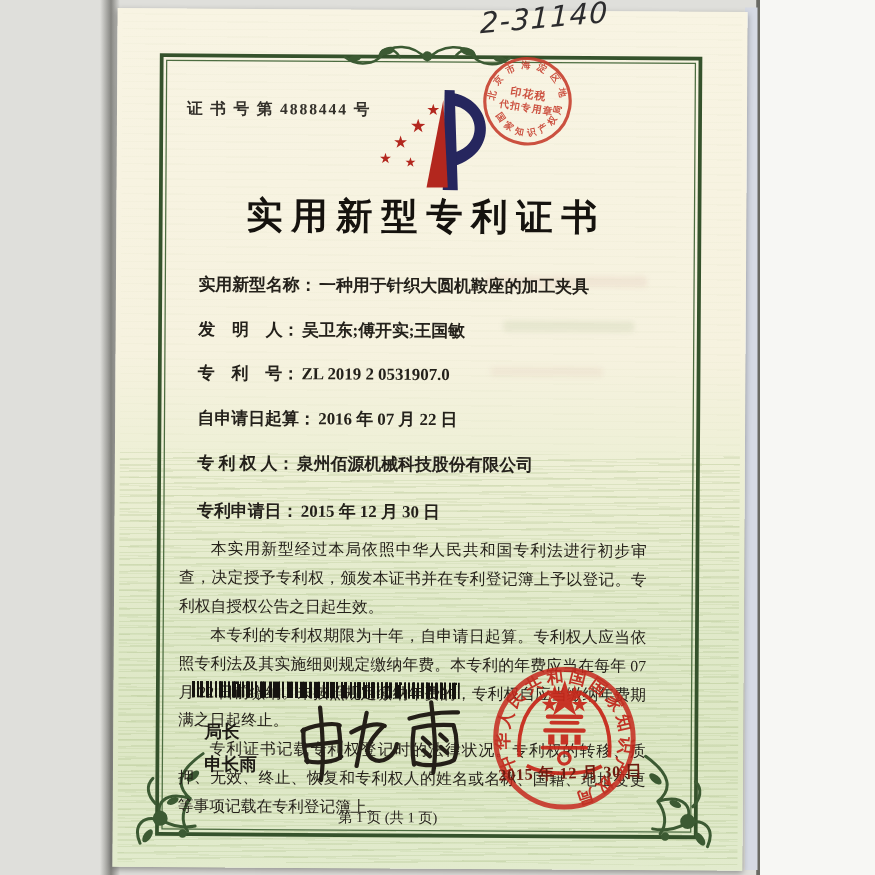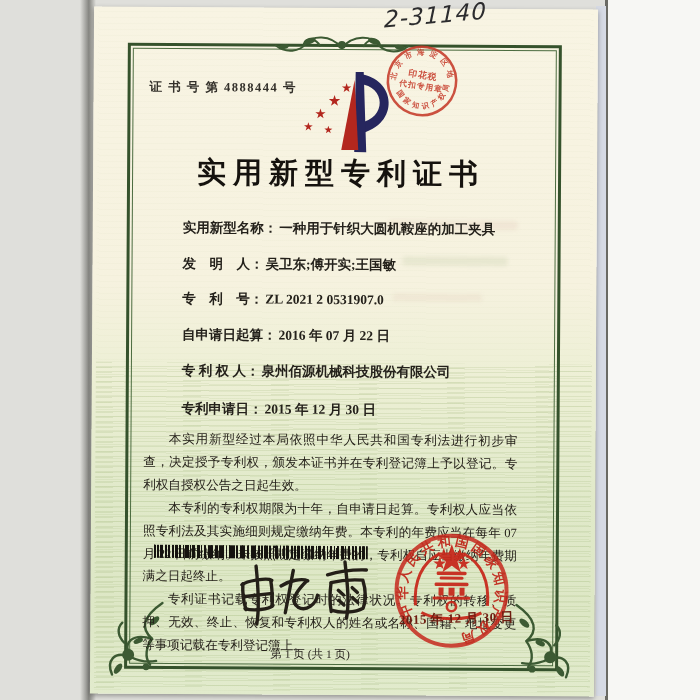--- a/index.html
+++ b/index.html
@@ -45,21 +45,21 @@
   .orn-br{left:418px;top:592px;width:72px;height:84px;transform:scaleX(-1);}
 
   .content{position:absolute;inset:0;z-index:4;}
   .cert-no{position:absolute;left:56px;top:72px;font-size:12.5px;letter-spacing:1.5px;color:#33302a;font-weight:600;}
   .logo{position:absolute;left:204px;top:60px;width:104px;height:92px;}
   .title{position:absolute;left:64px;top:146px;width:368px;text-align:center;
     font-size:29px;font-weight:700;letter-spacing:7px;color:#15120e;}
 
   .field{position:absolute;left:66px;font-size:13.5px;font-weight:700;color:#24211b;white-space:nowrap;}
   .f0{top:212px;} .f1{top:248px;} .f2{top:283px;} .f3{top:319px;} .f4{top:355px;} .f5{top:393px;}
-  .field .lab{margin-right:2px;margin-left:24px;}
+  .field .lab{margin-right:2px;}
 
   .paras{position:absolute;left:52px;top:421px;width:374px;font-size:12.6px;line-height:1.82;
     color:#26221b;text-align:justify;font-weight:500;}
   .paras p{margin:0;text-indent:2em;}
 
   .barcode{position:absolute;left:63px;top:538px;width:214px;height:13px;
     background:
       repeating-linear-gradient(90deg,#15130f 0 1.6px,rgba(0,0,0,0) 1.6px 3.6px),
       repeating-linear-gradient(90deg,#15130f 0 1px,rgba(0,0,0,0) 1px 6.3px),
       repeating-linear-gradient(90deg,#15130f 0 2.4px,rgba(0,0,0,0) 2.4px 11px);}
@@ -157,33 +157,37 @@
           <use href="#st" transform="translate(23,46) scale(5.4)"></use>
           <use href="#st" transform="translate(11,59) scale(4.6)"></use>
           <use href="#st" transform="translate(31,62) scale(4.2)"></use>
         </g>
       </svg>
 
       <div class="title">实用新型专利证书</div>
 
       <div class="field f0"><span class="lab">实用新型名称：</span><span>一种用于针织大圆机鞍座的加工夹具</span></div>
       <div class="field f1"><span class="lab">发　明　人：</span><span>吴卫东;傅开实;王国敏</span></div>
-      <div class="field f2"><span class="lab">专　利　号：</span><span>ZL 2021 2 0531907.0</span></div>
+      <div class="field f2"><span class="lab">专　利　号：</span><span>ZL 2019 2 0531907.0</span></div>
       <div class="field f3"><span class="lab">自申请日起算：</span><span>2016 年 07 月 22 日</span></div>
       <div class="field f4"><span class="lab">专 利 权 人：</span><span>泉州佰源机械科技股份有限公司</span></div>
       <div class="field f5"><span class="lab">专利申请日：</span><span>2015 年 12 月 30 日</span></div>
 
       <div class="paras">
         <p>本实用新型经过本局依照中华人民共和国专利法进行初步审查，决定授予专利权，颁发本证书并在专利登记簿上予以登记。专利权自授权公告之日起生效。</p>
         <p>本专利的专利权期限为十年，自申请日起算。专利权人应当依照专利法及其实施细则规定缴纳年费。本专利的年费应当在每年 07 月 22 日前缴纳。未按照规定缴纳年费的，专利权自应当缴纳年费期满之日起终止。</p>
         <p>专利证书记载专利权登记时的法律状况。专利权的转移、质押、无效、终止、恢复和专利权人的姓名或名称、国籍、地址变更等事项记载在专利登记簿上。</p>
       </div>
 
       <div class="barcode"></div>
 
+      <div class="sig-block">
+        <div>局长</div>
+        <div>申长雨</div>
+      </div>
 
       <svg class="sig-script" viewBox="0 0 156 88">
         <g stroke="#241f18" fill="none" stroke-width="3.4" stroke-linecap="round" stroke-linejoin="round">
           <path d="M14,30 C20,26 40,24 44,27"></path>
           <path d="M15,42 L44,40"></path>
           <path d="M16,54 C24,57 40,56 44,52"></path>
           <path d="M15,29 C14,38 15,48 17,55"></path>
           <path d="M43,27 C44,36 44,46 43,53"></path>
           <path d="M29,12 C30,30 31,52 27,70"></path>
           <path d="M66,18 C63,30 60,44 56,60"></path>

